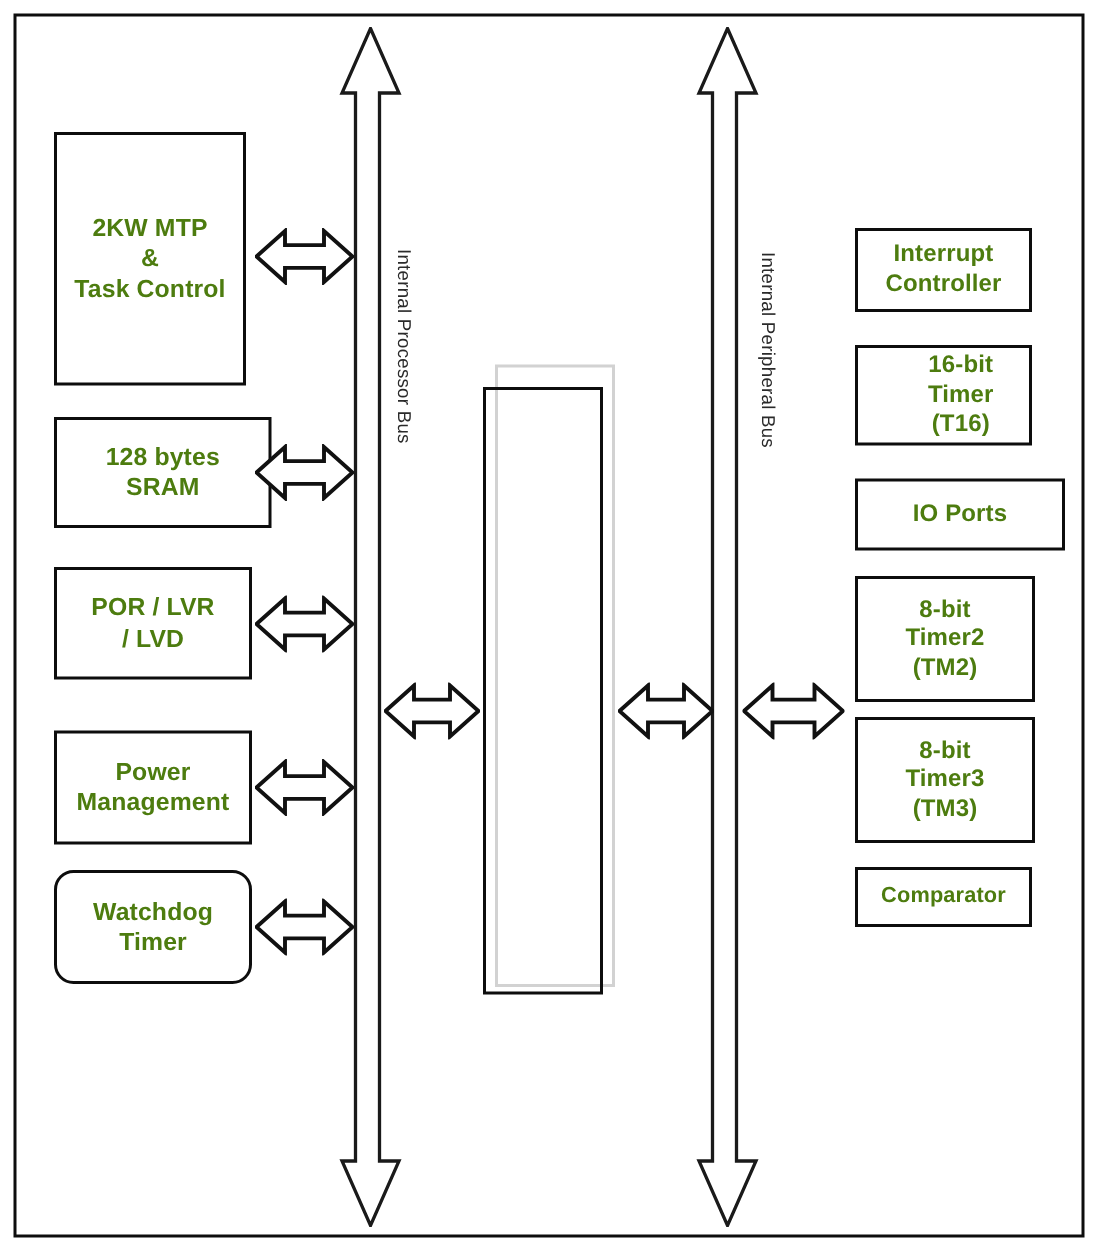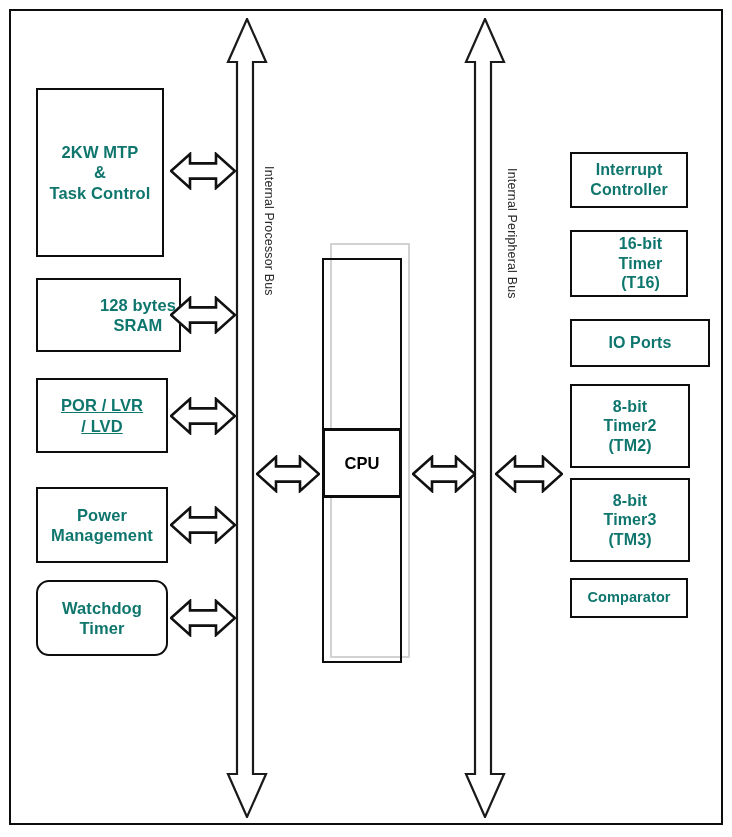--- a/index.html
+++ b/index.html
@@ -35,21 +35,21 @@
   
   .block {
     position: absolute;
     box-sizing: border-box;
     border: 2px solid #0d0d0d;
     background: #ffffff;
     display: flex;
     align-items: center;
     justify-content: center;
     text-align: center;
-    color: #0f766e;
+    color: #4d7c0f;
     font-weight: bold;
     line-height: 1.22;
     letter-spacing: 0.1px;
   }
   .block .block-label {
     display: block;
     white-space: pre-line;
     padding: 0 3px;
   }
 
@@ -112,25 +112,25 @@
 <div id="diagram-root">
 
   <div id="outer-frame"></div>
 
   <div id="left-column">
       <div class="block blk-left" style="left: 36px; top: 88px; width: 128px; height: 169px;">
         <span class="block-label">2KW MTP
 &amp;
 Task Control</span>
       </div>
-      <div class="block blk-left" style="left: 36px; top: 278px; width: 145px; height: 74px; justify-content: flex-end;">
+      <div class="block blk-left" style="left: 36px; top: 278px; width: 145px; height: 74px;">
         <span class="block-label">128 bytes
 SRAM</span>
       </div>
-      <div class="block blk-left" style="left: 36px; top: 378px; width: 132px; height: 75px; text-decoration: underline;">
+      <div class="block blk-left" style="left: 36px; top: 378px; width: 132px; height: 75px;">
         <span class="block-label">POR / LVR
 / LVD</span>
       </div>
       <div class="block blk-left" style="left: 36px; top: 487px; width: 132px; height: 76px;">
         <span class="block-label">Power
 Management</span>
       </div>
       <div class="block blk-left" style="left: 36px; top: 580px; width: 132px; height: 76px; border-radius: 13px;">
         <span class="block-label">Watchdog
 Timer</span>
@@ -160,23 +160,20 @@
 Timer3
 (TM3)</span>
       </div>
       <div class="block blk-right small" style="left: 570px; top: 578px; width: 118px; height: 40px; align-items: center;">
         <span class="block-label">Comparator</span>
       </div>
     </div>
 
   <div id="cpu-shadow-box" style="left: 330px; top: 243px; width: 80px; height: 415px;"></div>
   <div id="cpu-column" style="left: 322px; top: 258px; width: 80px; height: 405px;"></div>
-  <div id="cpu-core" style="left: 322px; top: 428px; width: 80px; height: 70px;">
-    <span>CPU</span>
-  </div>
 
   <div id="bus-layer">
       <div class="bus" style="left: 225px; top: 18px; width: 44px; height: 800px;">
         <svg width="44" height="800" viewBox="0 0 44 800">
           <polygon points="22,1 41,44 28,44 28,756 41,756 22,799 3,756 12,756 12,44 3,44" fill="#ffffff" stroke="#1a1a1a" stroke-width="2.2" stroke-linejoin="miter"></polygon>
         </svg>
       </div>
       <div class="bus-label" style="left: 276px; top: 166px;">Internal Processor Bus</div>
       <div class="bus" style="left: 463px; top: 18px; width: 44px; height: 800px;">
         <svg width="44" height="800" viewBox="0 0 44 800">

